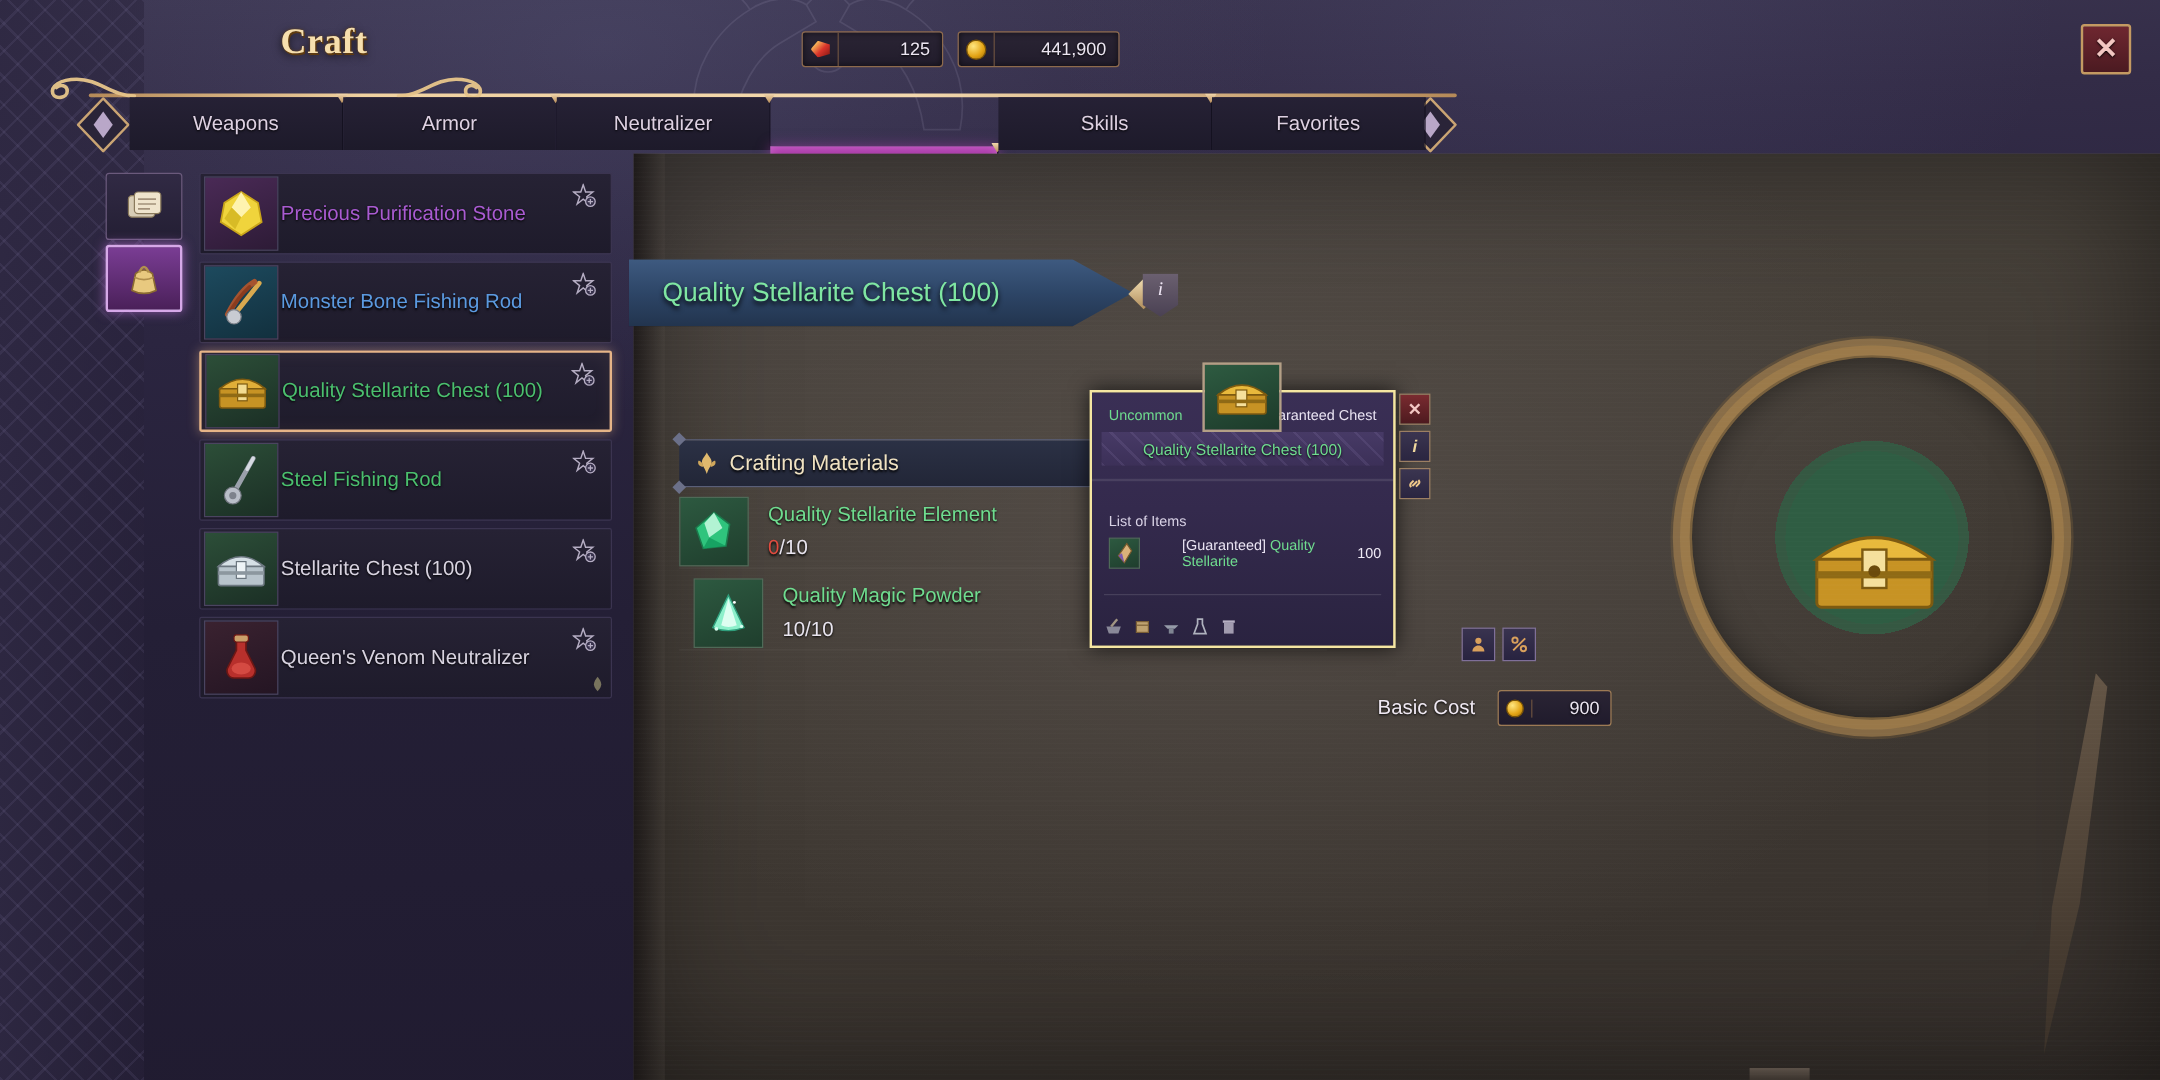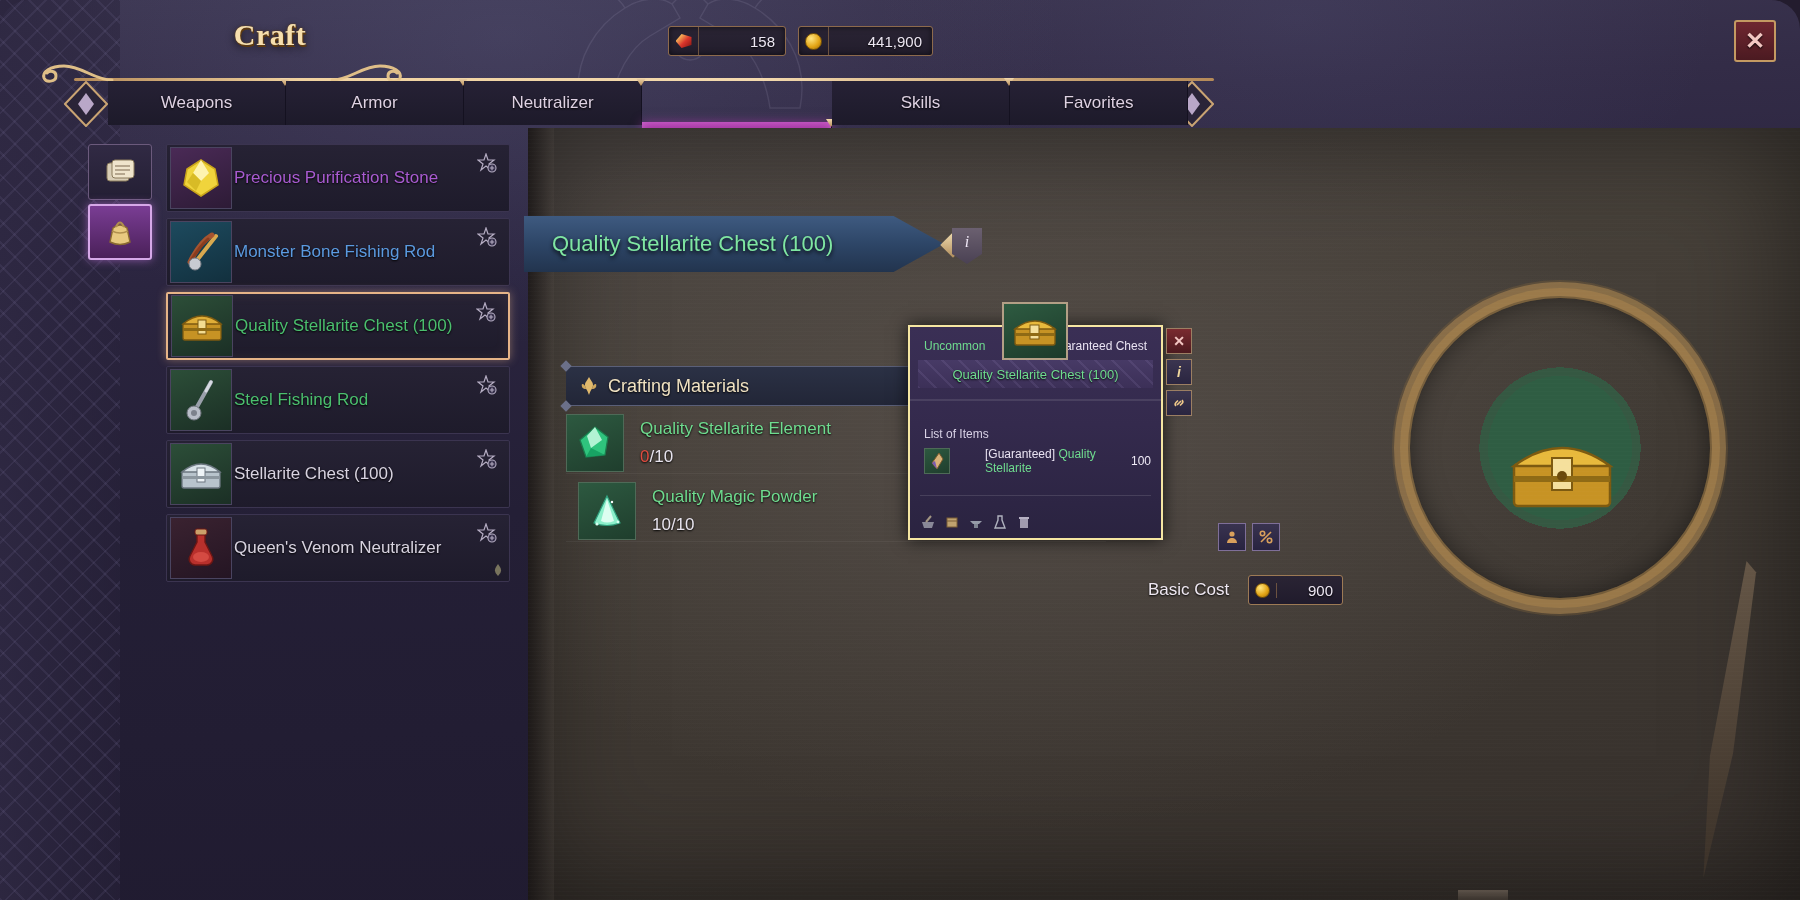--- a/index.html
+++ b/index.html
@@ -10,21 +10,20 @@
     position: relative;
   }
 
   
   #root {
     position: absolute; inset: 0;
     background:
       radial-gradient(ellipse 900px 500px at 28% 4%, rgba(120,124,168,0.20), rgba(0,0,0,0) 62%),
       radial-gradient(ellipse 700px 420px at 72% 2%, rgba(110,112,160,0.14), rgba(0,0,0,0) 60%),
       linear-gradient(178deg, #3b3550 0%, #332c47 13%, #2b2540 30%, #241f36 55%, #201b30 100%);
-    border-radius: 29px;
   }
   #root::before{
     content:""; position:absolute; left:0; top:0; width:120px; height:900px;
     background:
       repeating-linear-gradient(45deg, rgba(150,140,190,.10) 0 2px, rgba(0,0,0,0) 2px 16px),
       repeating-linear-gradient(-45deg, rgba(150,140,190,.10) 0 2px, rgba(0,0,0,0) 2px 16px),
       linear-gradient(90deg, rgba(46,40,66,.9), rgba(40,34,58,.5));
   }
   .crest {
     position:absolute; left: 280px; top: -22px; width: 820px; height: 150px;
@@ -305,21 +304,21 @@
     </g>
   </svg>
 
   <div class="title">Craft</div>
 
   <div class="currencies">
     <div class="cur">
       <div class="icobox">
           <div class="gem"></div>
         </div>
-      <div class="val">158</div>
+      <div class="val">125</div>
     </div>
     <div class="cur wide">
       <div class="icobox">
           <div class="coin"></div>
         </div>
       <div class="val">441,900</div>
     </div>
   </div>
 
   <div class="close-btn">

